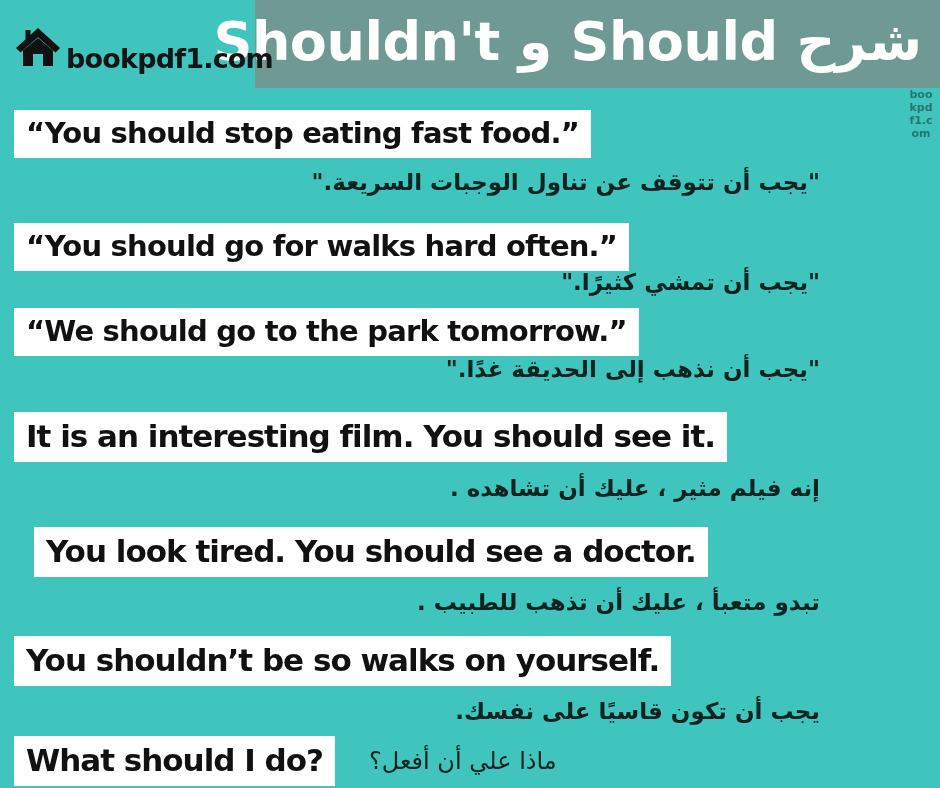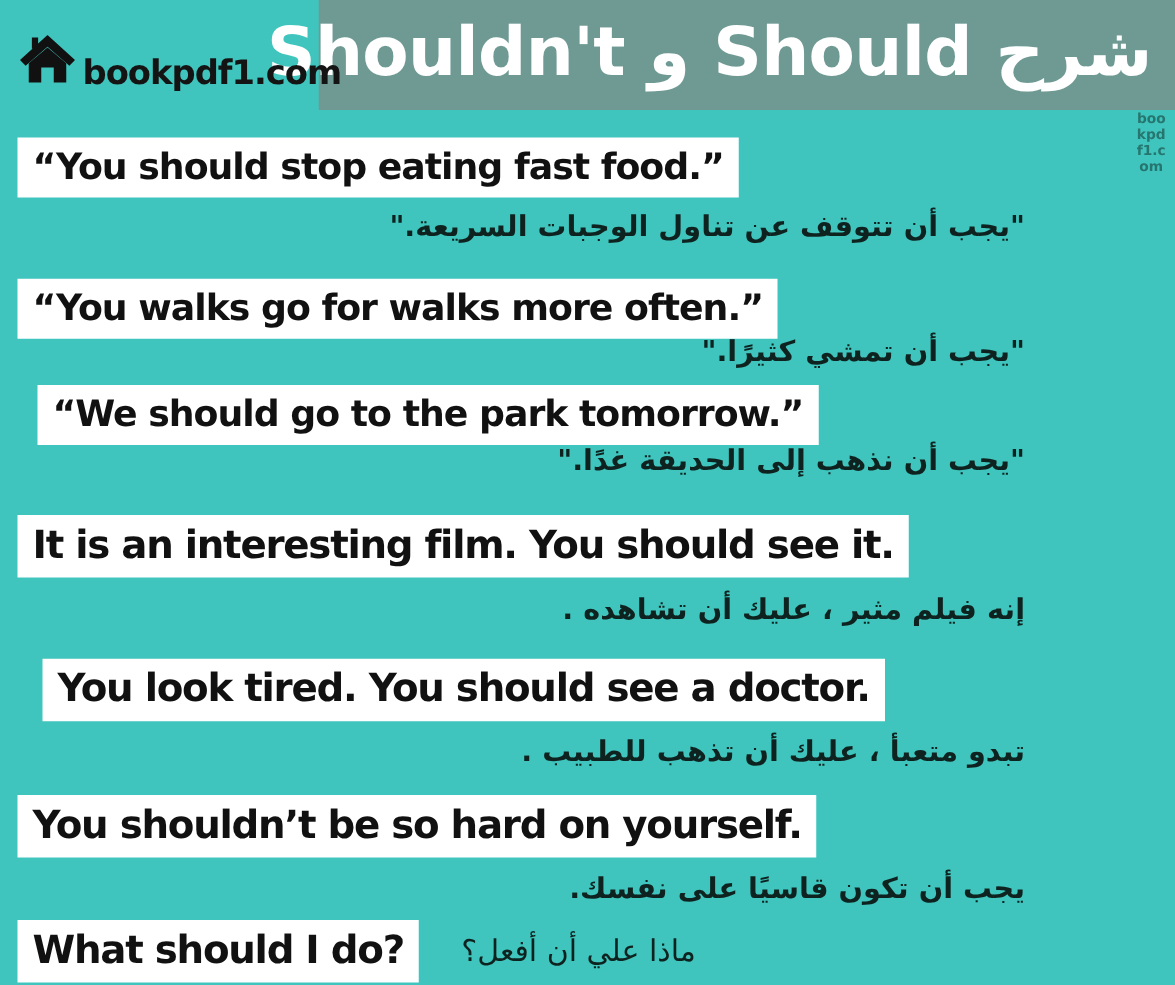--- a/index.html
+++ b/index.html
@@ -129,21 +129,21 @@
     white-space: nowrap;
     padding-right: 36px;
     letter-spacing: 0;
   }
 
   
   .r1-en { position:absolute; top: 11px;  left: 0; }
   .r1-ar { position:absolute; top: 72px;  right: 0; width: 100%; }
   .r2-en { position:absolute; top: 124px; left: 0; }
   .r2-ar { position:absolute; top: 172px; right: 0; width: 100%; }
-  .r3-en { position:absolute; top: 209px; left: 0; padding-left: 16px; }
+  .r3-en { position:absolute; top: 209px; left: 0; }
   .r3-ar { position:absolute; top: 259px; right: 0; width: 100%; }
   .r4-en { position:absolute; top: 313px; left: 0; }
   .r4-ar { position:absolute; top: 378px; right: 0; width: 100%; }
   .r5-en { position:absolute; top: 428px; left: 0; margin-left: 20px; }
   .r5-ar { position:absolute; top: 492px; right: 0; width: 100%; }
   .r6-en { position:absolute; top: 537px; left: 0; }
   .r6-ar { position:absolute; top: 601px; right: 0; width: 100%; }
 
   .last-row {
     position: absolute;
@@ -184,41 +184,41 @@
 <div class="watermark">bookpdf1.com</div>
 
 <div class="content">
 
   <div class="r1-en">
     <span class="en-box">“You should stop eating fast food.”</span>
   </div>
   <div class="ar-line r1-ar">"يجب أن تتوقف عن تناول الوجبات السريعة."</div>
 
   <div class="r2-en">
-    <span class="en-box">“You walks go for walks more often.”</span>
+    <span class="en-box">“You should go for walks hard often.”</span>
   </div>
   <div class="ar-line r2-ar">"يجب أن تمشي كثيرًا."</div>
 
   <div class="r3-en">
     <span class="en-box">“We should go to the park tomorrow.”</span>
   </div>
   <div class="ar-line r3-ar">"يجب أن نذهب إلى الحديقة غدًا."</div>
 
   <div class="r4-en">
     <span class="en-box small">It is an interesting film. You should see it.</span>
   </div>
   <div class="ar-line r4-ar">إنه فيلم مثير ، عليك أن تشاهده .</div>
 
   <div class="r5-en">
     <span class="en-box small">You look tired. You should see a doctor.</span>
   </div>
   <div class="ar-line r5-ar">تبدو متعبأ ، عليك أن تذهب للطبيب .</div>
 
   <div class="r6-en">
-    <span class="en-box small">You shouldn’t be so hard on yourself.</span>
+    <span class="en-box small">You shouldn’t be so walks on yourself.</span>
   </div>
   <div class="ar-line r6-ar">يجب أن تكون قاسيًا على نفسك.</div>
 
   <div class="last-row">
     <span class="en-box small">What should I do?</span>
     <span class="ar-inline">ماذا علي أن أفعل؟</span>
   </div>
 
 </div>
 

